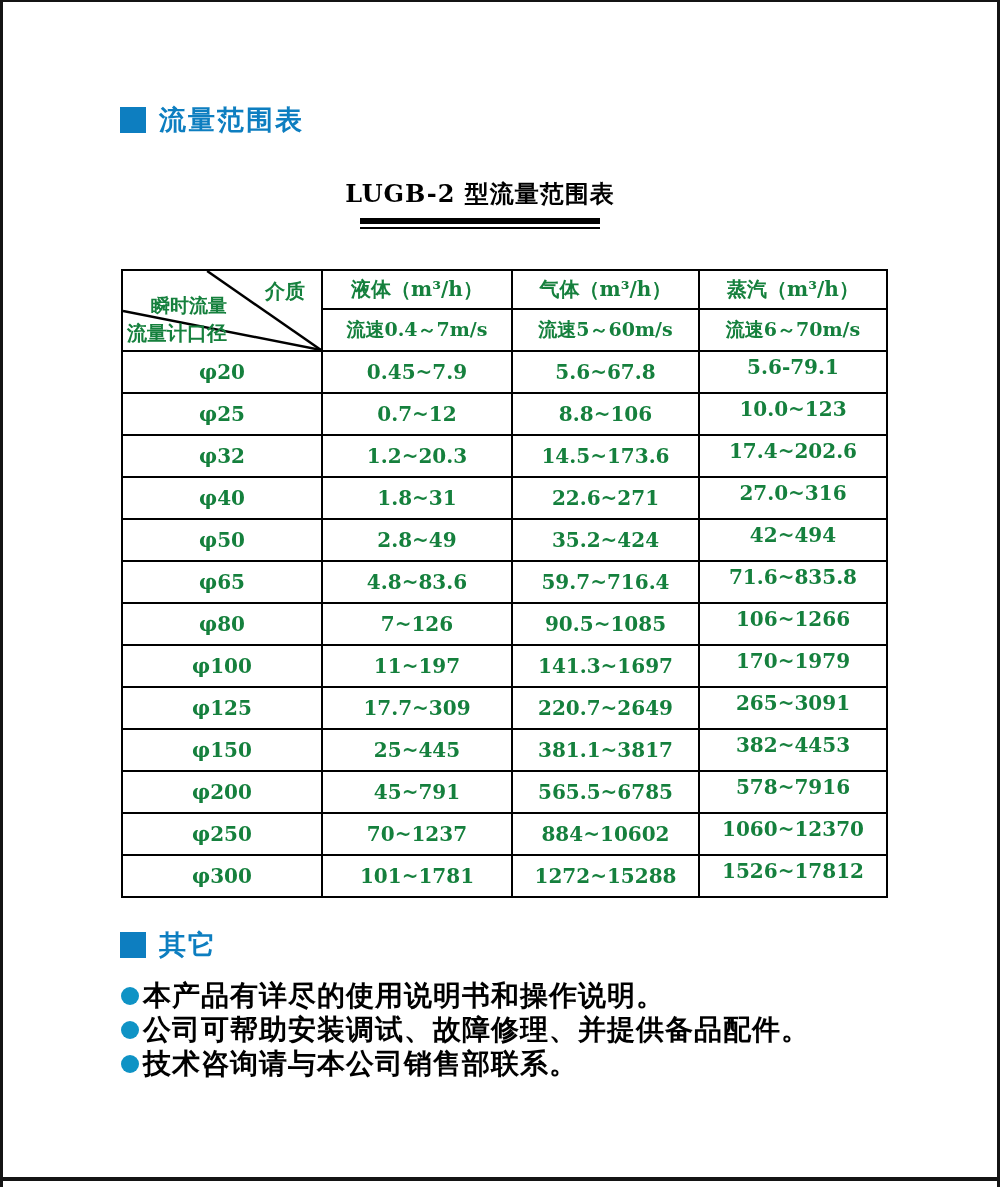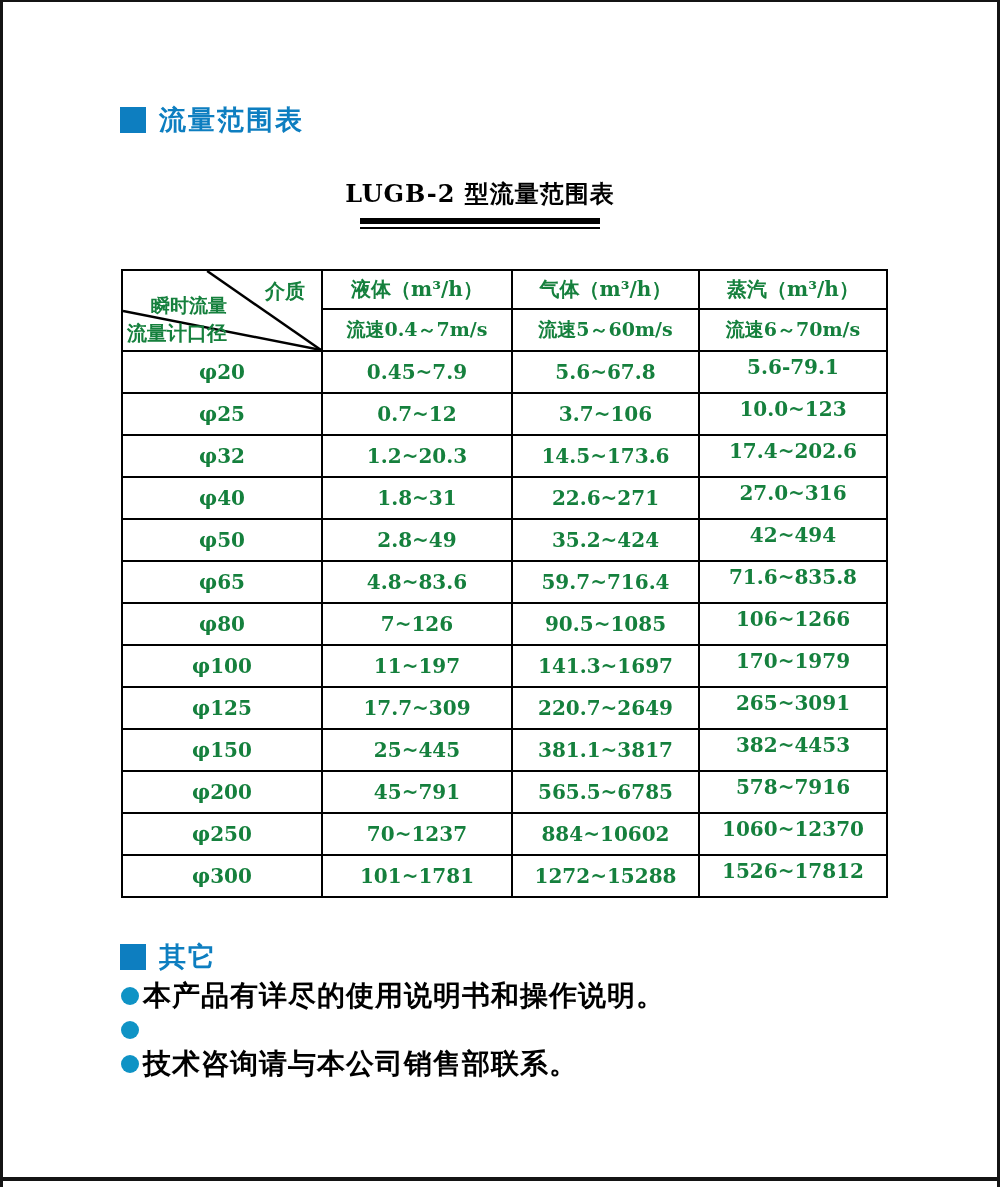--- a/index.html
+++ b/index.html
@@ -119,21 +119,21 @@
     <tbody>
       <tr class="drow">
         <td>φ20</td>
         <td>0.45~7.9</td>
         <td>5.6~67.8</td>
         <td class="steam"><span>5.6-79.1</span></td>
       </tr>
       <tr class="drow">
         <td>φ25</td>
         <td>0.7~12</td>
-        <td>3.7~106</td>
+        <td>8.8~106</td>
         <td class="steam"><span>10.0~123</span></td>
       </tr>
       <tr class="drow">
         <td>φ32</td>
         <td>1.2~20.3</td>
         <td>14.5~173.6</td>
         <td class="steam"><span>17.4~202.6</span></td>
       </tr>
       <tr class="drow">
         <td>φ40</td>
@@ -191,32 +191,33 @@
       </tr>
       <tr class="drow">
         <td>φ300</td>
         <td>101~1781</td>
         <td>1272~15288</td>
         <td class="steam"><span>1526~17812</span></td>
       </tr>
     </tbody>
   </table>
 
-  <div class="section-heading" style="left:117px;top:930px;margin-top:12px;">
+  <div class="section-heading" style="left:117px;top:930px;">
     <div class="section-square"></div>
     <div class="section-label">其它</div>
   </div>
 
   <div class="notes">
     <div class="note-line">
       <span class="note-bullet"></span>
       <span class="note-text">本产品有详尽的使用说明书和操作说明。</span>
     </div>
     <div class="note-line">
       <span class="note-bullet"></span>
+      <span class="note-text">公司可帮助安装调试、故障修理、并提供备品配件。</span>
     </div>
     <div class="note-line">
       <span class="note-bullet"></span>
       <span class="note-text">技术咨询请与本公司销售部联系。</span>
     </div>
   </div>
 
   <div class="bottom-rule"></div>
 </div>
 

